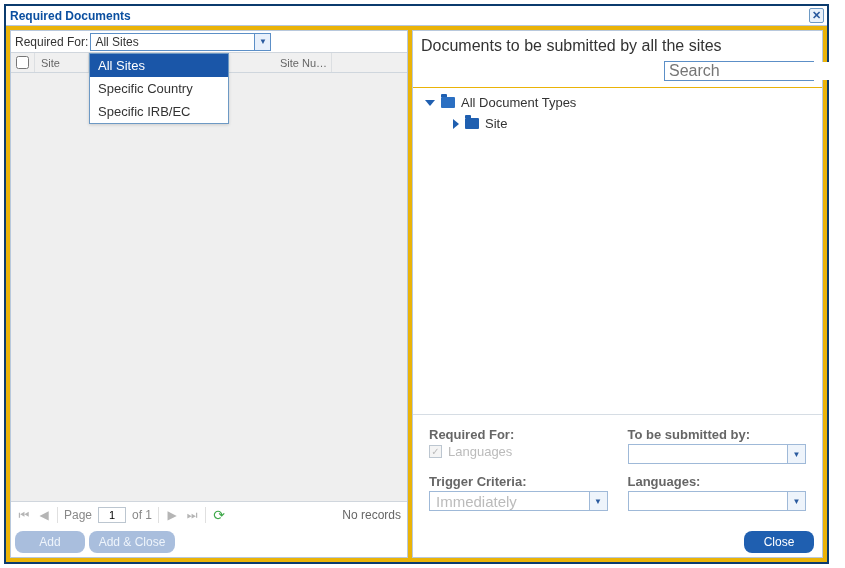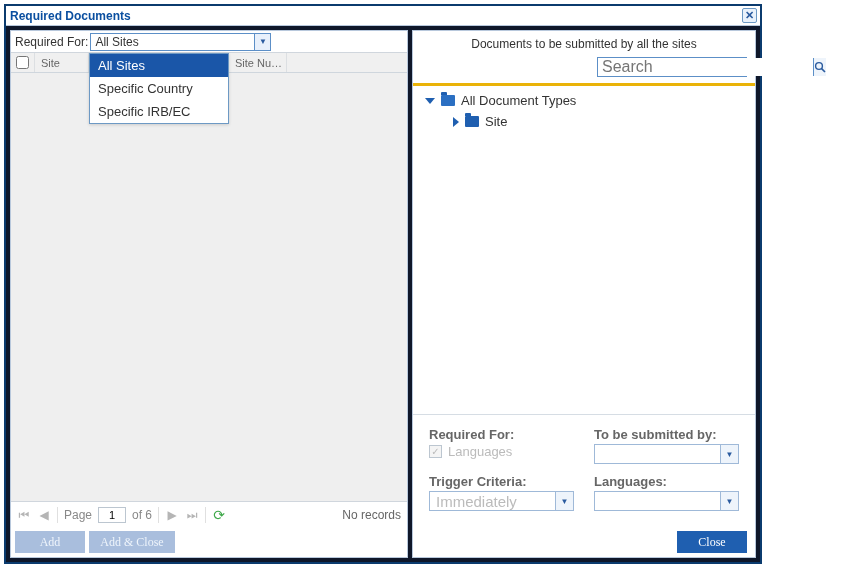--- a/index.html
+++ b/index.html
@@ -5,24 +5,24 @@
   * { box-sizing: border-box; }
   body {
     margin: 0;
     padding: 4px;
     font-family: Arial, Helvetica, sans-serif;
     font-size: 12px;
     color: #333;
     background: #fff;
   }
   .window {
-    width: 758px;
+    width: 825px;
     height: 560px;
     border: 2px solid #0b3b6e;
-    background: #0f172a;
+    background: #eab308;
     position: relative;
     display: flex;
     flex-direction: column;
   }
   .titlebar {
     height: 20px;
     background: #fff;
     border-bottom: 1px solid #b8c8dc;
     display: flex;
     align-items: center;
@@ -128,21 +128,21 @@
     border-bottom: 1px solid #cfd6dd;
     display: flex;
     align-items: center;
     font-size: 11px;
     color: #666;
   }
   .grid-header .col { border-right: 1px solid #dcdfe2; height: 100%; display: flex; align-items: center; padding: 0 6px; overflow: hidden; white-space: nowrap; text-overflow: ellipsis;}
   .col-check { width: 24px; justify-content: center; padding: 0; }
   .col-site { width: 54px; }
   .col-hidden { width: 140px; } 
-  .col-sitenum { width: 58px; }
+  .col-sitenum { width: 58px; margin-left: 45px; }
   .col-pi { flex: 1; }
   .grid-body {
     flex: 1;
     background: #efefef;
   }
   .paging {
     height: 26px;
     border-top: 1px solid #d0d6dd;
     background: #fff;
     display: flex;
@@ -166,43 +166,41 @@
   .pg-status { margin-left: auto; color: #666; }
   .left-footer {
     padding: 4px;
     display: flex;
     gap: 4px;
   }
   .btn {
     min-width: 70px;
     height: 22px;
     border: none;
-    border-radius: 0;
+    border-radius: 8px;
     font-size: 12px;
     color: #fff;
     display: inline-flex;
     align-items: center;
     justify-content: center;
     cursor: pointer;
-    font-family: Liberation Serif, serif;
   }
   .btn-disabled { background: #a9bedd; color: #eef4fb; }
   .btn-primary { background: #1f5fb0; }
   .right-panel {
     flex: 1;
     border: 1px solid #b8c8dc;
     background: #fff;
     display: flex;
     flex-direction: column;
   }
   .right-title {
     padding: 6px 8px 4px 8px;
     color: #333;
-    font-size: 12px;
-    text-align: center;
+    font-size: 16px;
   }
   .search-row {
     padding: 2px 8px 6px 8px;
     display: flex;
     justify-content: flex-end;
   }
   .search-box {
     width: 150px;
     height: 20px;
     border: 1px solid #5c8fc7;
@@ -214,21 +212,21 @@
   }
   .search-btn {
     width: 20px; height: 18px; border-left: 1px solid #5c8fc7; background: #eef4fb;
     display: flex; align-items: center; justify-content: center; color: #2a5a9e; cursor: pointer;
   }
   .tree {
     flex: 1;
     padding: 4px 12px;
     font-size: 13px;
     color: #333;
-    border-top: 3px solid #eab308;
+    border-top: 1px solid #eab308;
   }
   .tree-row { display: flex; align-items: center; gap: 6px; padding: 3px 0; }
   .tree-caret { width: 0; height: 0; display: inline-block; }
   .caret-down { border-left: 5px solid transparent; border-right: 5px solid transparent; border-top: 6px solid #1f5fb0; }
   .caret-right { border-top: 5px solid transparent; border-bottom: 5px solid transparent; border-left: 6px solid #1f5fb0; }
   .tree-indent { padding-left: 28px; }
   .folder-icon { width: 14px; height: 11px; background: #1f5fb0; border-radius: 1px; position: relative; display: inline-block; }
   .folder-icon::before { content: ""; position: absolute; top: -3px; left: 0; width: 6px; height: 3px; background: #1f5fb0; border-radius: 1px 1px 0 0;}
   .folder-open { background: #2b6fc2; }
   .detail-area {
@@ -299,21 +297,21 @@
       </div>
 
       <div class="grid-body"></div>
 
       <div class="paging">
         <span class="pg-btn">⏮</span>
         <span class="pg-btn">◀</span>
         <span class="pg-sep"></span>
         <span>Page</span>
         <input class="pg-input" value="1" style="">
-        <span>of 6</span>
+        <span>of 1</span>
         <span class="pg-sep"></span>
         <span class="pg-btn">▶</span>
         <span class="pg-btn">⏭</span>
         <span class="pg-sep"></span>
         <span class="pg-btn pg-refresh">⟳</span>
         <span class="pg-status">No records</span>
       </div>
 
       <div class="left-footer">
         <button class="btn btn-disabled">Add</button>

